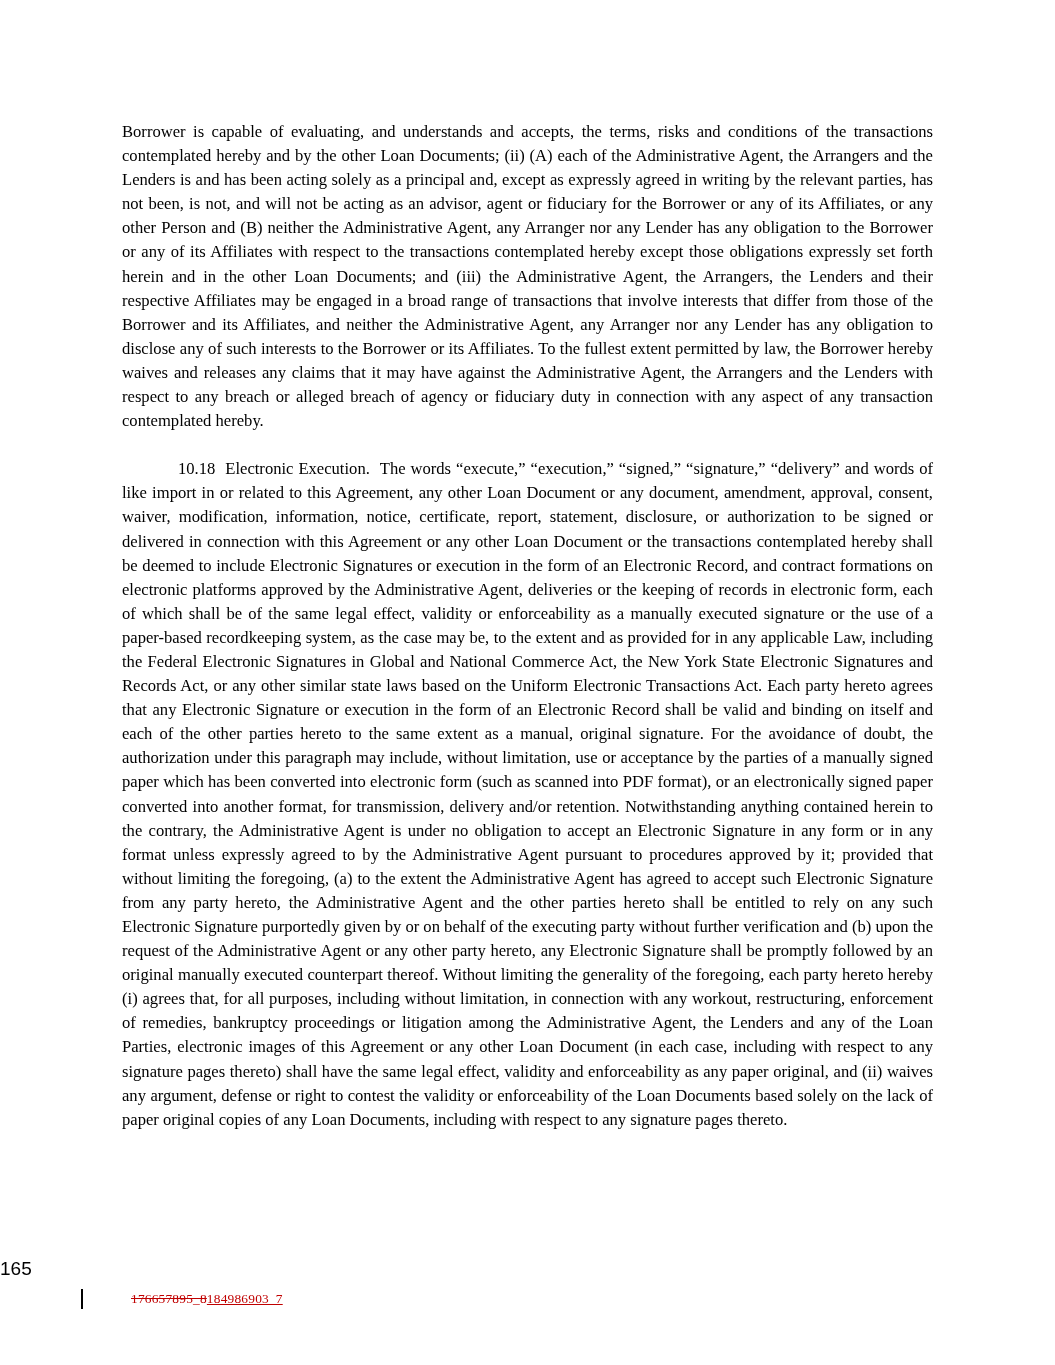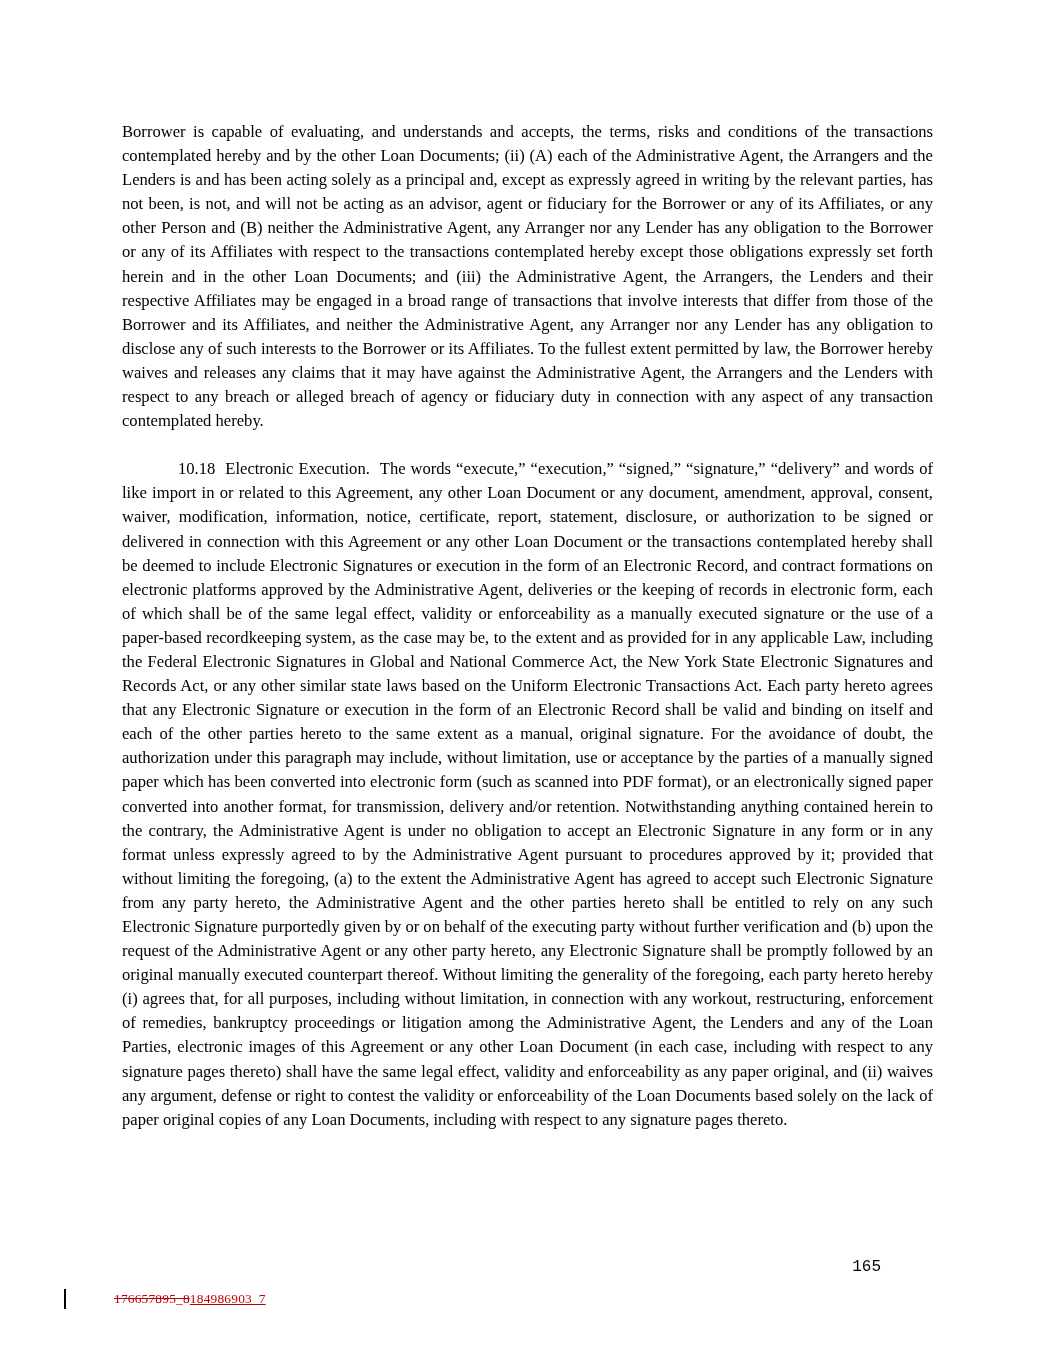--- a/index.html
+++ b/index.html
@@ -37,27 +37,27 @@
     display: inline-block;
     width: 56px;
   }
   .u {
   }
   .page-number {
     position: absolute;
     left: 0;
     right: 0;
     top: 1258px;
-    text-align: right;
-    font-size: 16px;
-    font-family: Liberation Mono, monospace;
+    text-align: left;
+    font-size: 19px;
+    font-family: Liberation Sans, sans-serif;
   }
   .footer {
     position: absolute;
-    left: 64px;
+    left: 81px;
     top: 1290px;
     display: flex;
     align-items: center;
     height: 18px;
   }
   .change-bar {
     width: 2px;
     height: 20px;
     background: #000000;
     margin-right: 48px;

